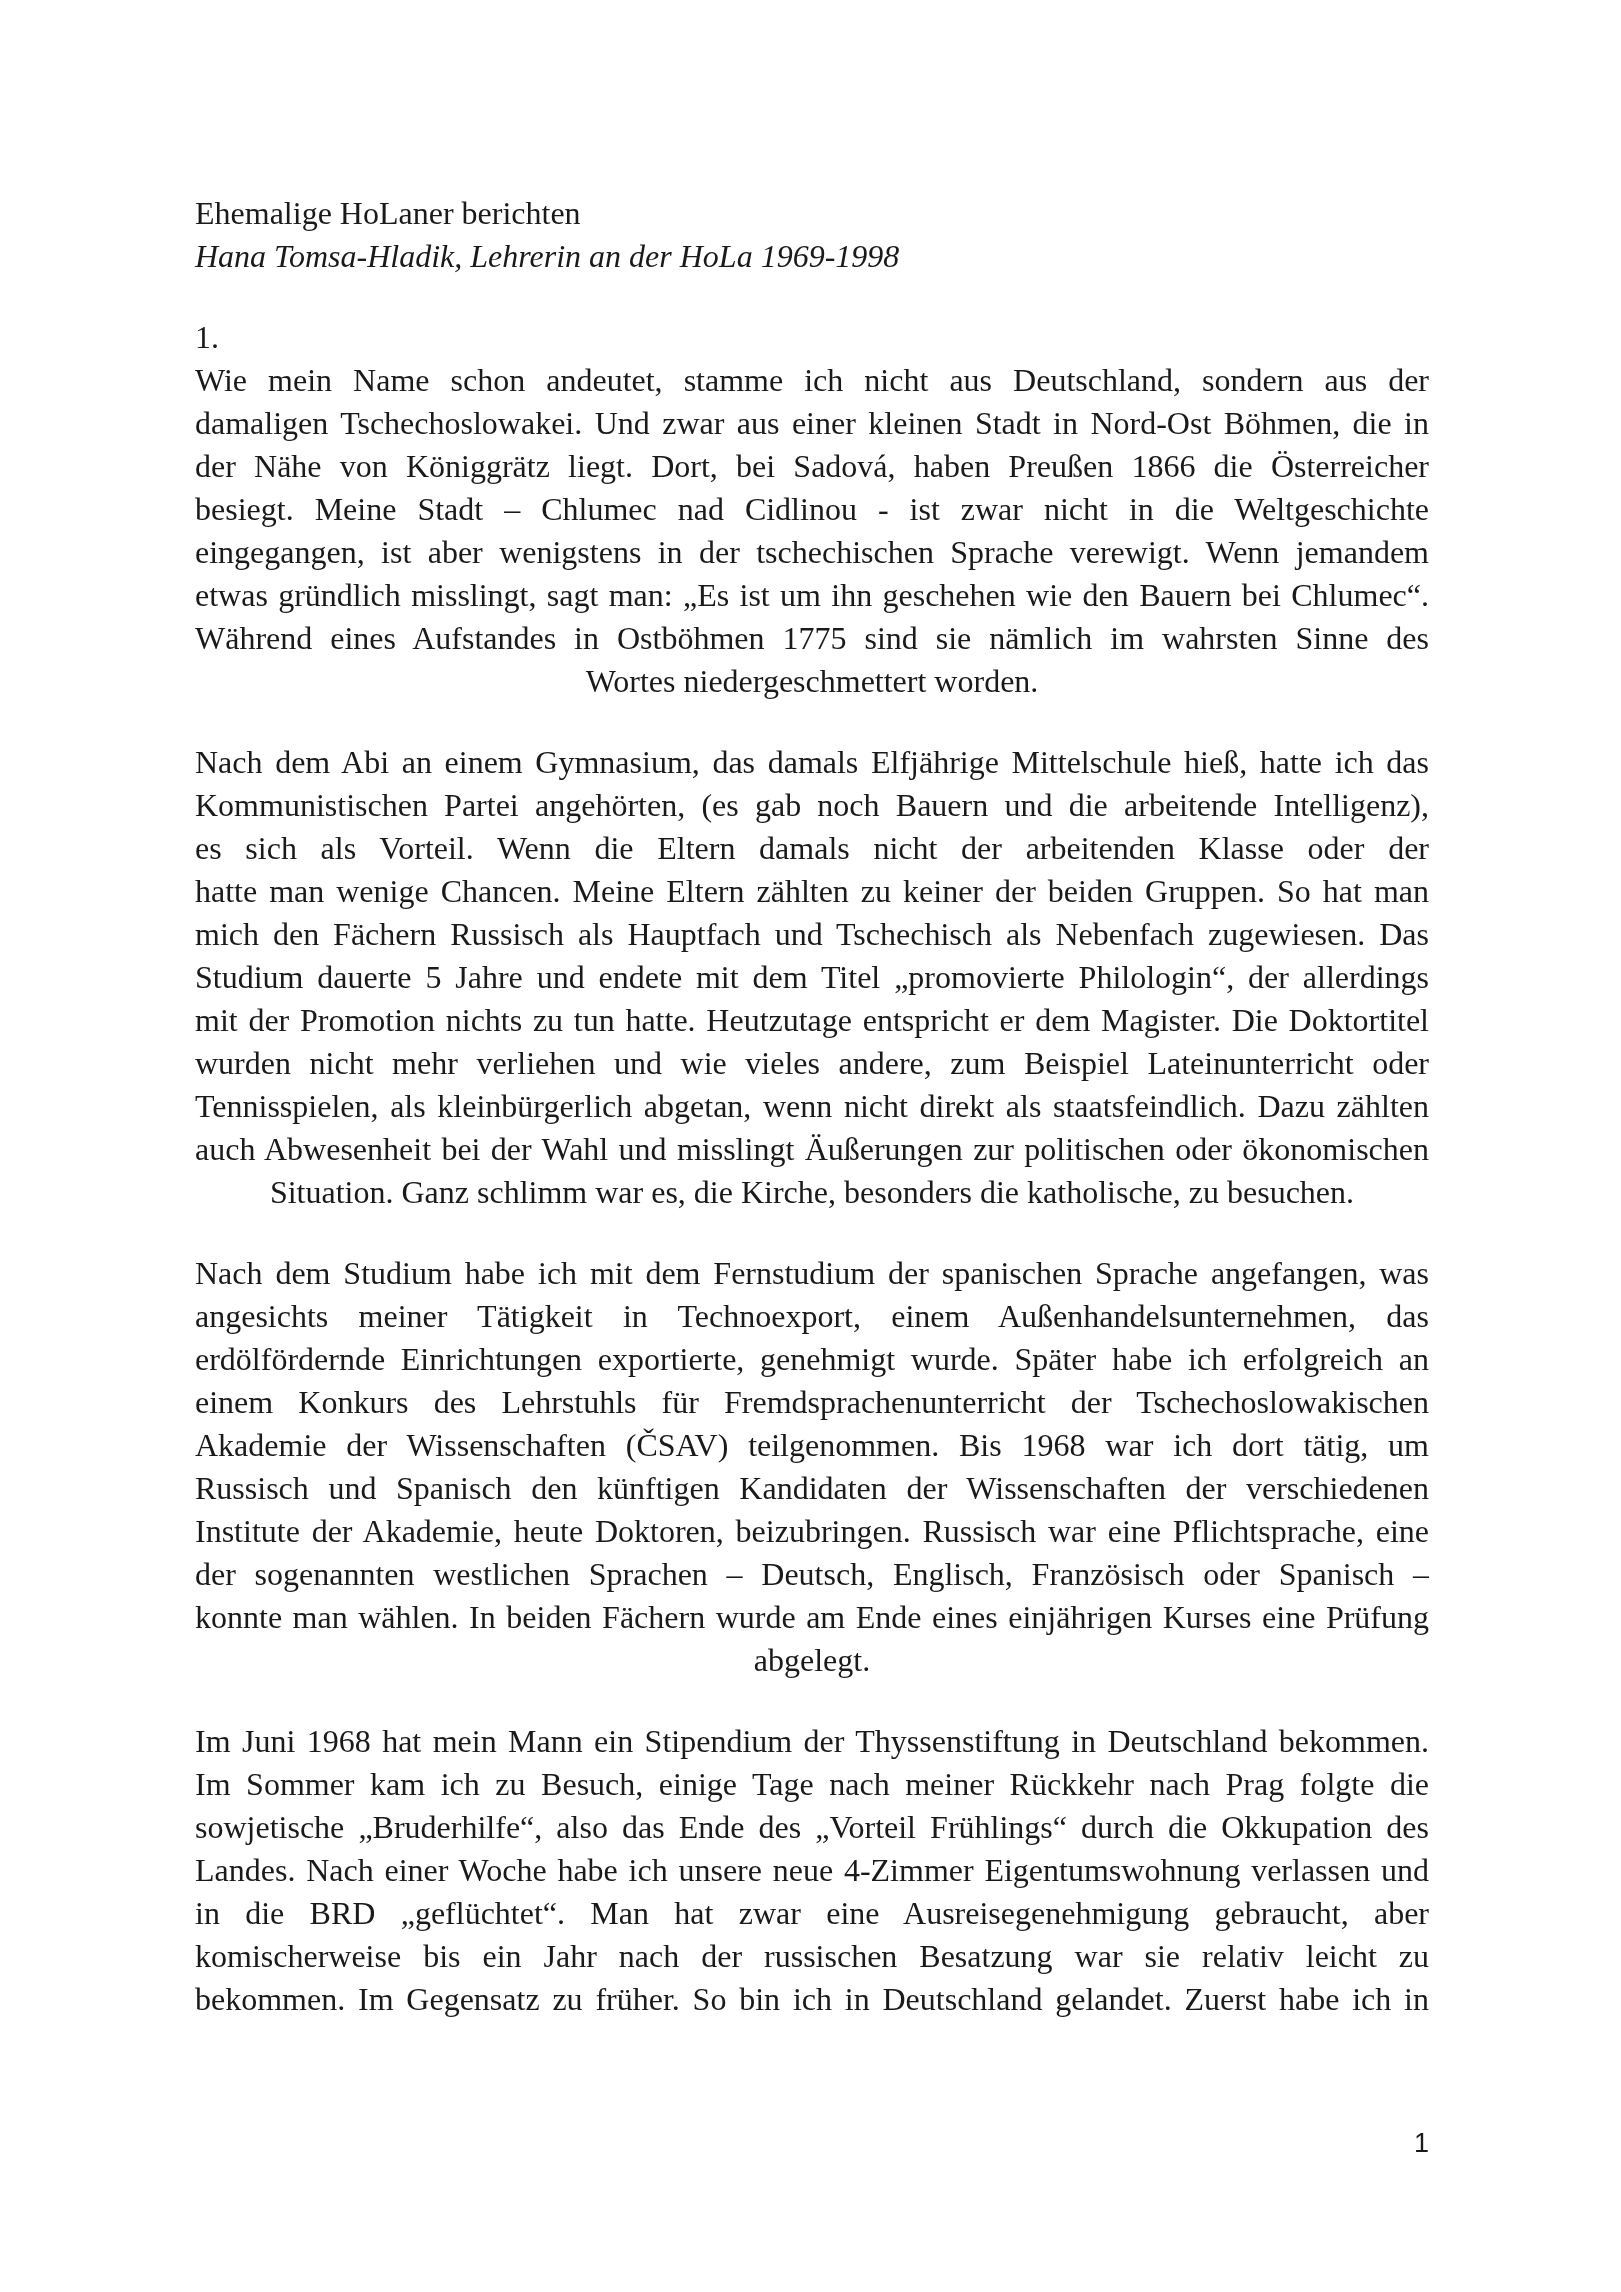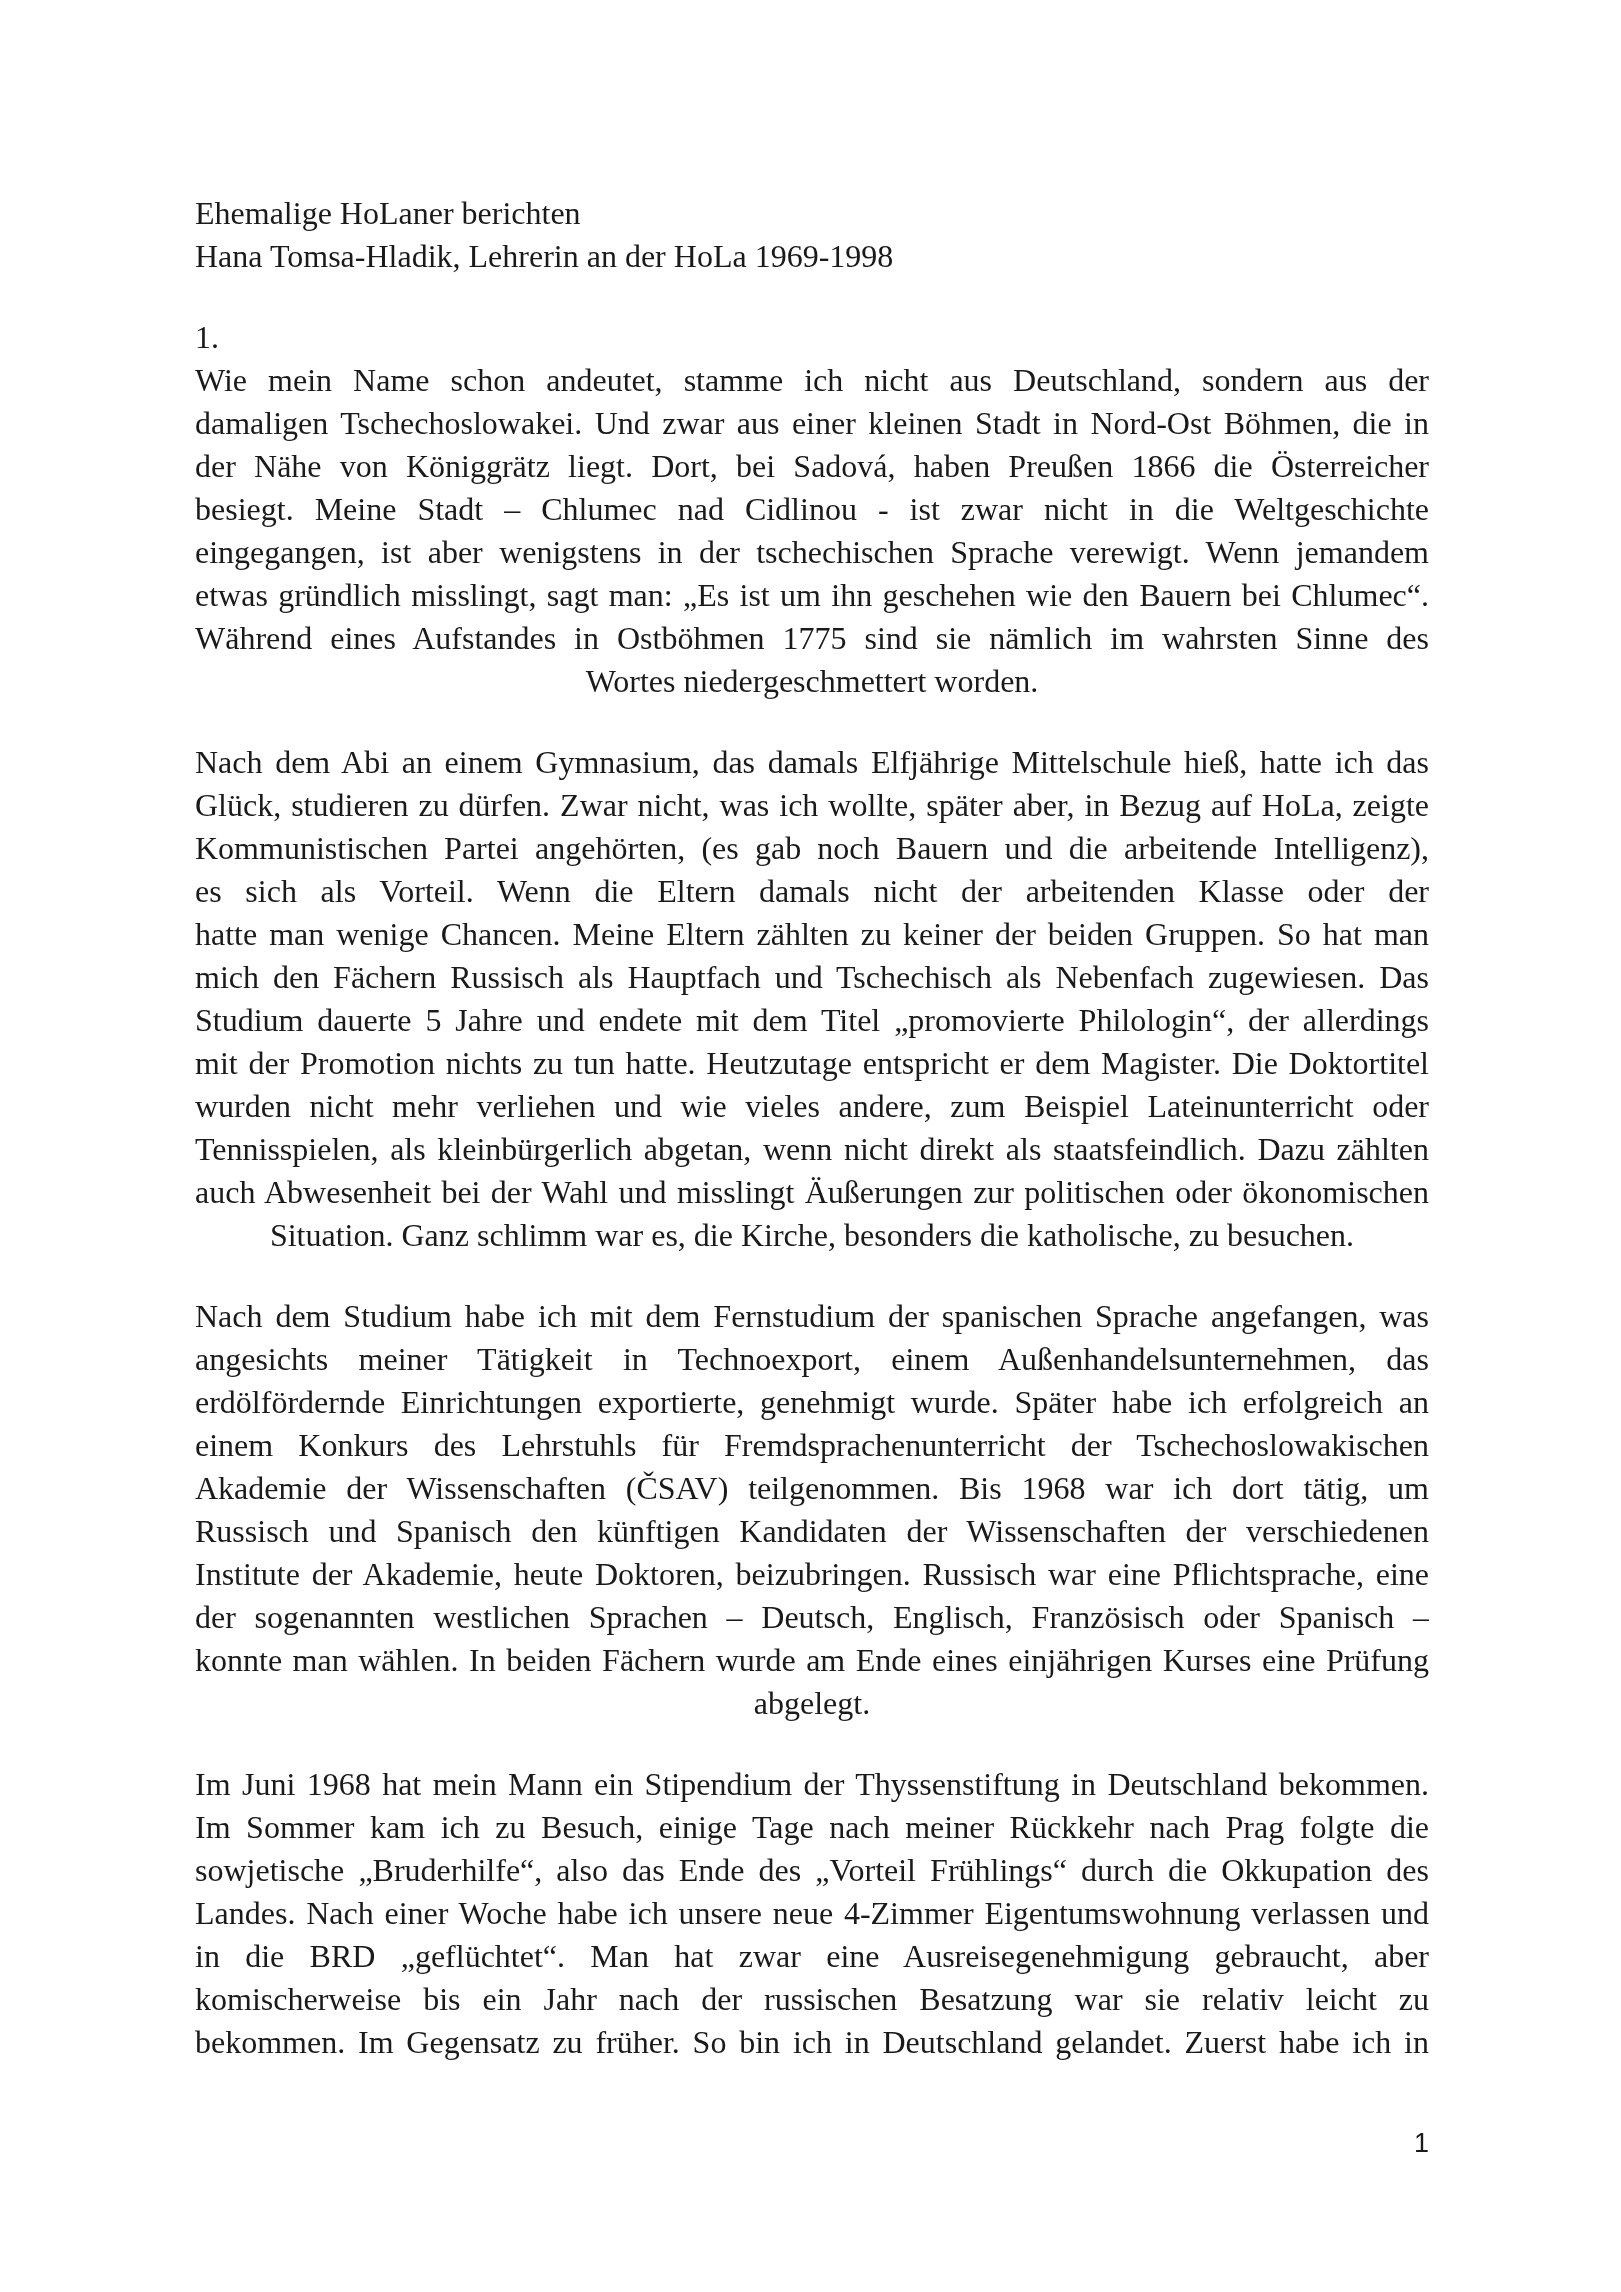--- a/index.html
+++ b/index.html
@@ -39,20 +39,21 @@
     .justify {
       text-align: justify;
       text-align-last: justify;
       white-space: normal;
       overflow: hidden;
     }
     .last {
       text-align: center;
     }
     .italic {
+      font-style: italic;
     }
     .gap {
       height: 38px;
     }
     .paragraph {
       display: block;
     }
     .page-number {
       position: absolute;
       left: 1397px;
@@ -86,21 +87,20 @@
       <div class="line justify">eingegangen, ist aber wenigstens in der tschechischen Sprache verewigt. Wenn jemandem</div>
       <div class="line justify">etwas gründlich misslingt, sagt man: „Es ist um ihn geschehen wie den Bauern bei Chlumec“.</div>
       <div class="line justify">Während eines Aufstandes in Ostböhmen 1775 sind sie nämlich im wahrsten Sinne des</div>
       <div class="line last">Wortes niedergeschmettert worden.</div>
     </div>
 
     <div class="gap"></div>
 
     <div class="paragraph">
       <div class="line justify">Nach dem Abi an einem Gymnasium, das damals Elfjährige Mittelschule hieß, hatte ich das</div>
-      <div class="line justify">Glück, studieren zu dürfen. Zwar nicht, was ich wollte, später aber, in Bezug auf HoLa, zeigte</div>
       <div class="line justify">Kommunistischen Partei angehörten, (es gab noch Bauern und die arbeitende Intelligenz),</div>
       <div class="line justify">es sich als Vorteil. Wenn die Eltern damals nicht der arbeitenden Klasse oder der</div>
       <div class="line justify">hatte man wenige Chancen. Meine Eltern zählten zu keiner der beiden Gruppen. So hat man</div>
       <div class="line justify">mich den Fächern Russisch als Hauptfach und Tschechisch als Nebenfach zugewiesen. Das</div>
       <div class="line justify">Studium dauerte 5 Jahre und endete mit dem Titel „promovierte Philologin“, der allerdings</div>
       <div class="line justify">mit der Promotion nichts zu tun hatte. Heutzutage entspricht er dem Magister. Die Doktortitel</div>
       <div class="line justify">wurden nicht mehr verliehen und wie vieles andere, zum Beispiel Lateinunterricht oder</div>
       <div class="line justify">Tennisspielen, als kleinbürgerlich abgetan, wenn nicht direkt als staatsfeindlich. Dazu zählten</div>
       <div class="line justify">auch Abwesenheit bei der Wahl und misslingt Äußerungen zur politischen oder ökonomischen</div>
       <div class="line last">Situation. Ganz schlimm war es, die Kirche, besonders die katholische, zu besuchen.</div>

